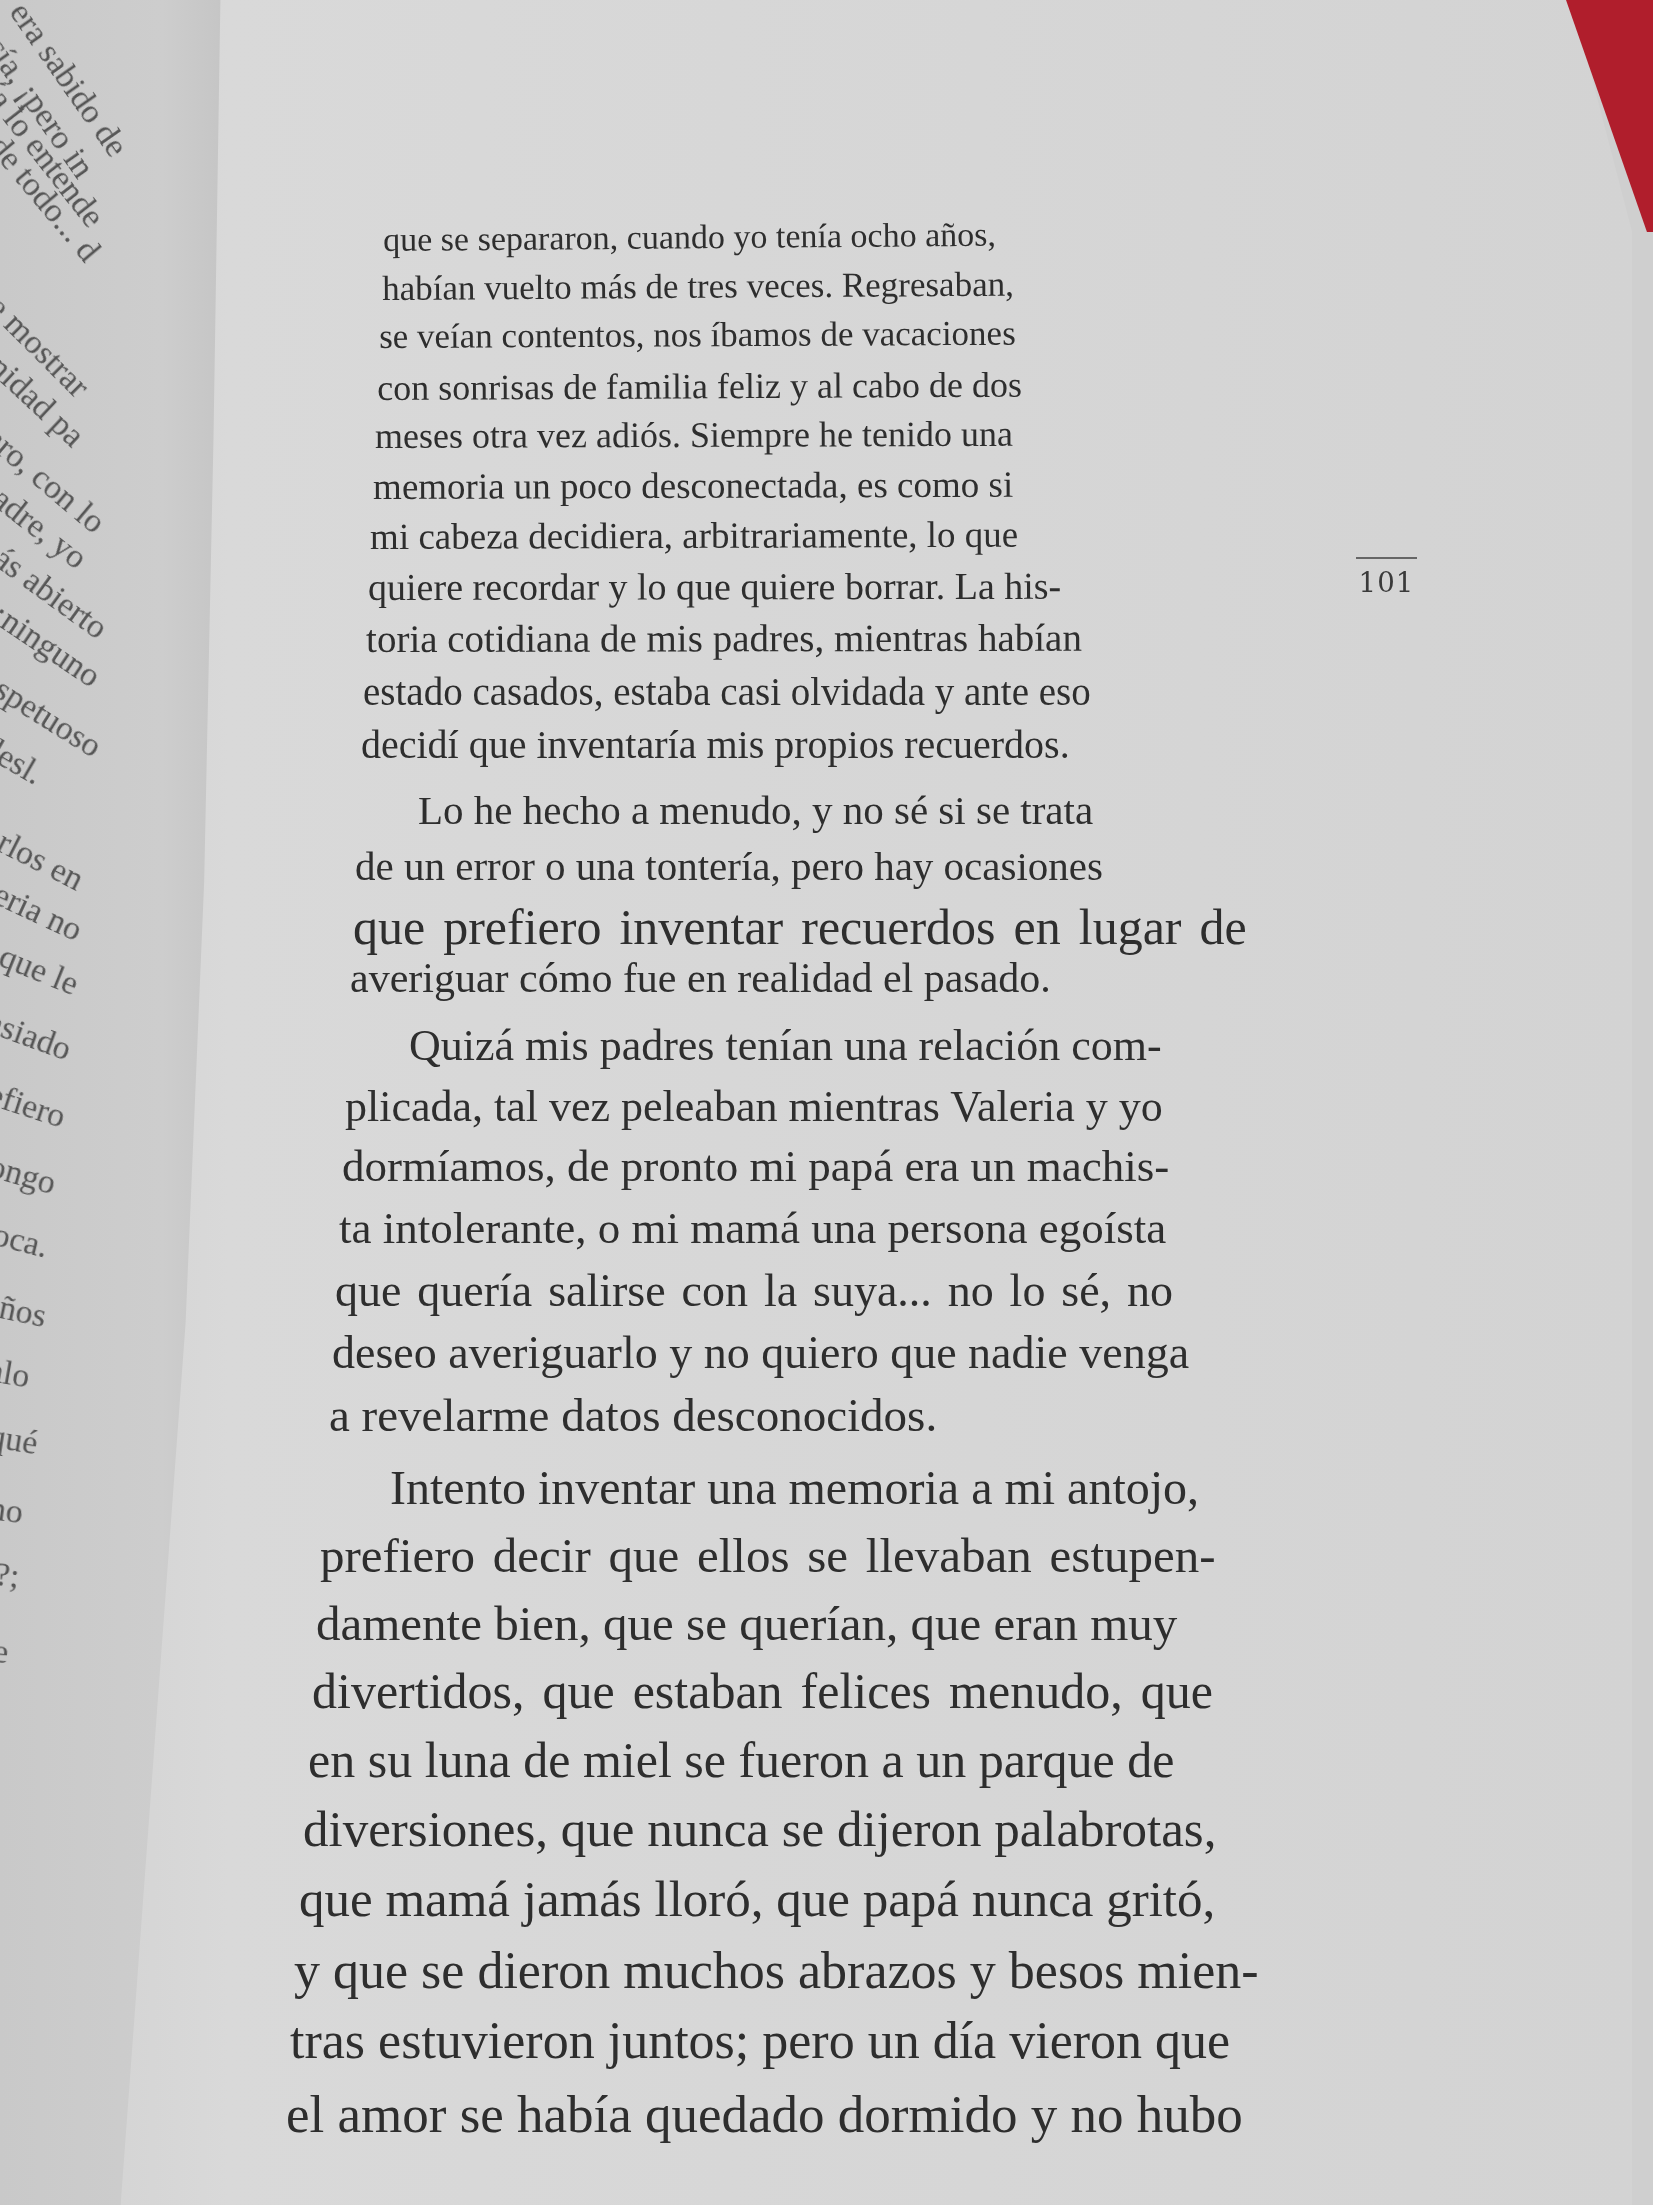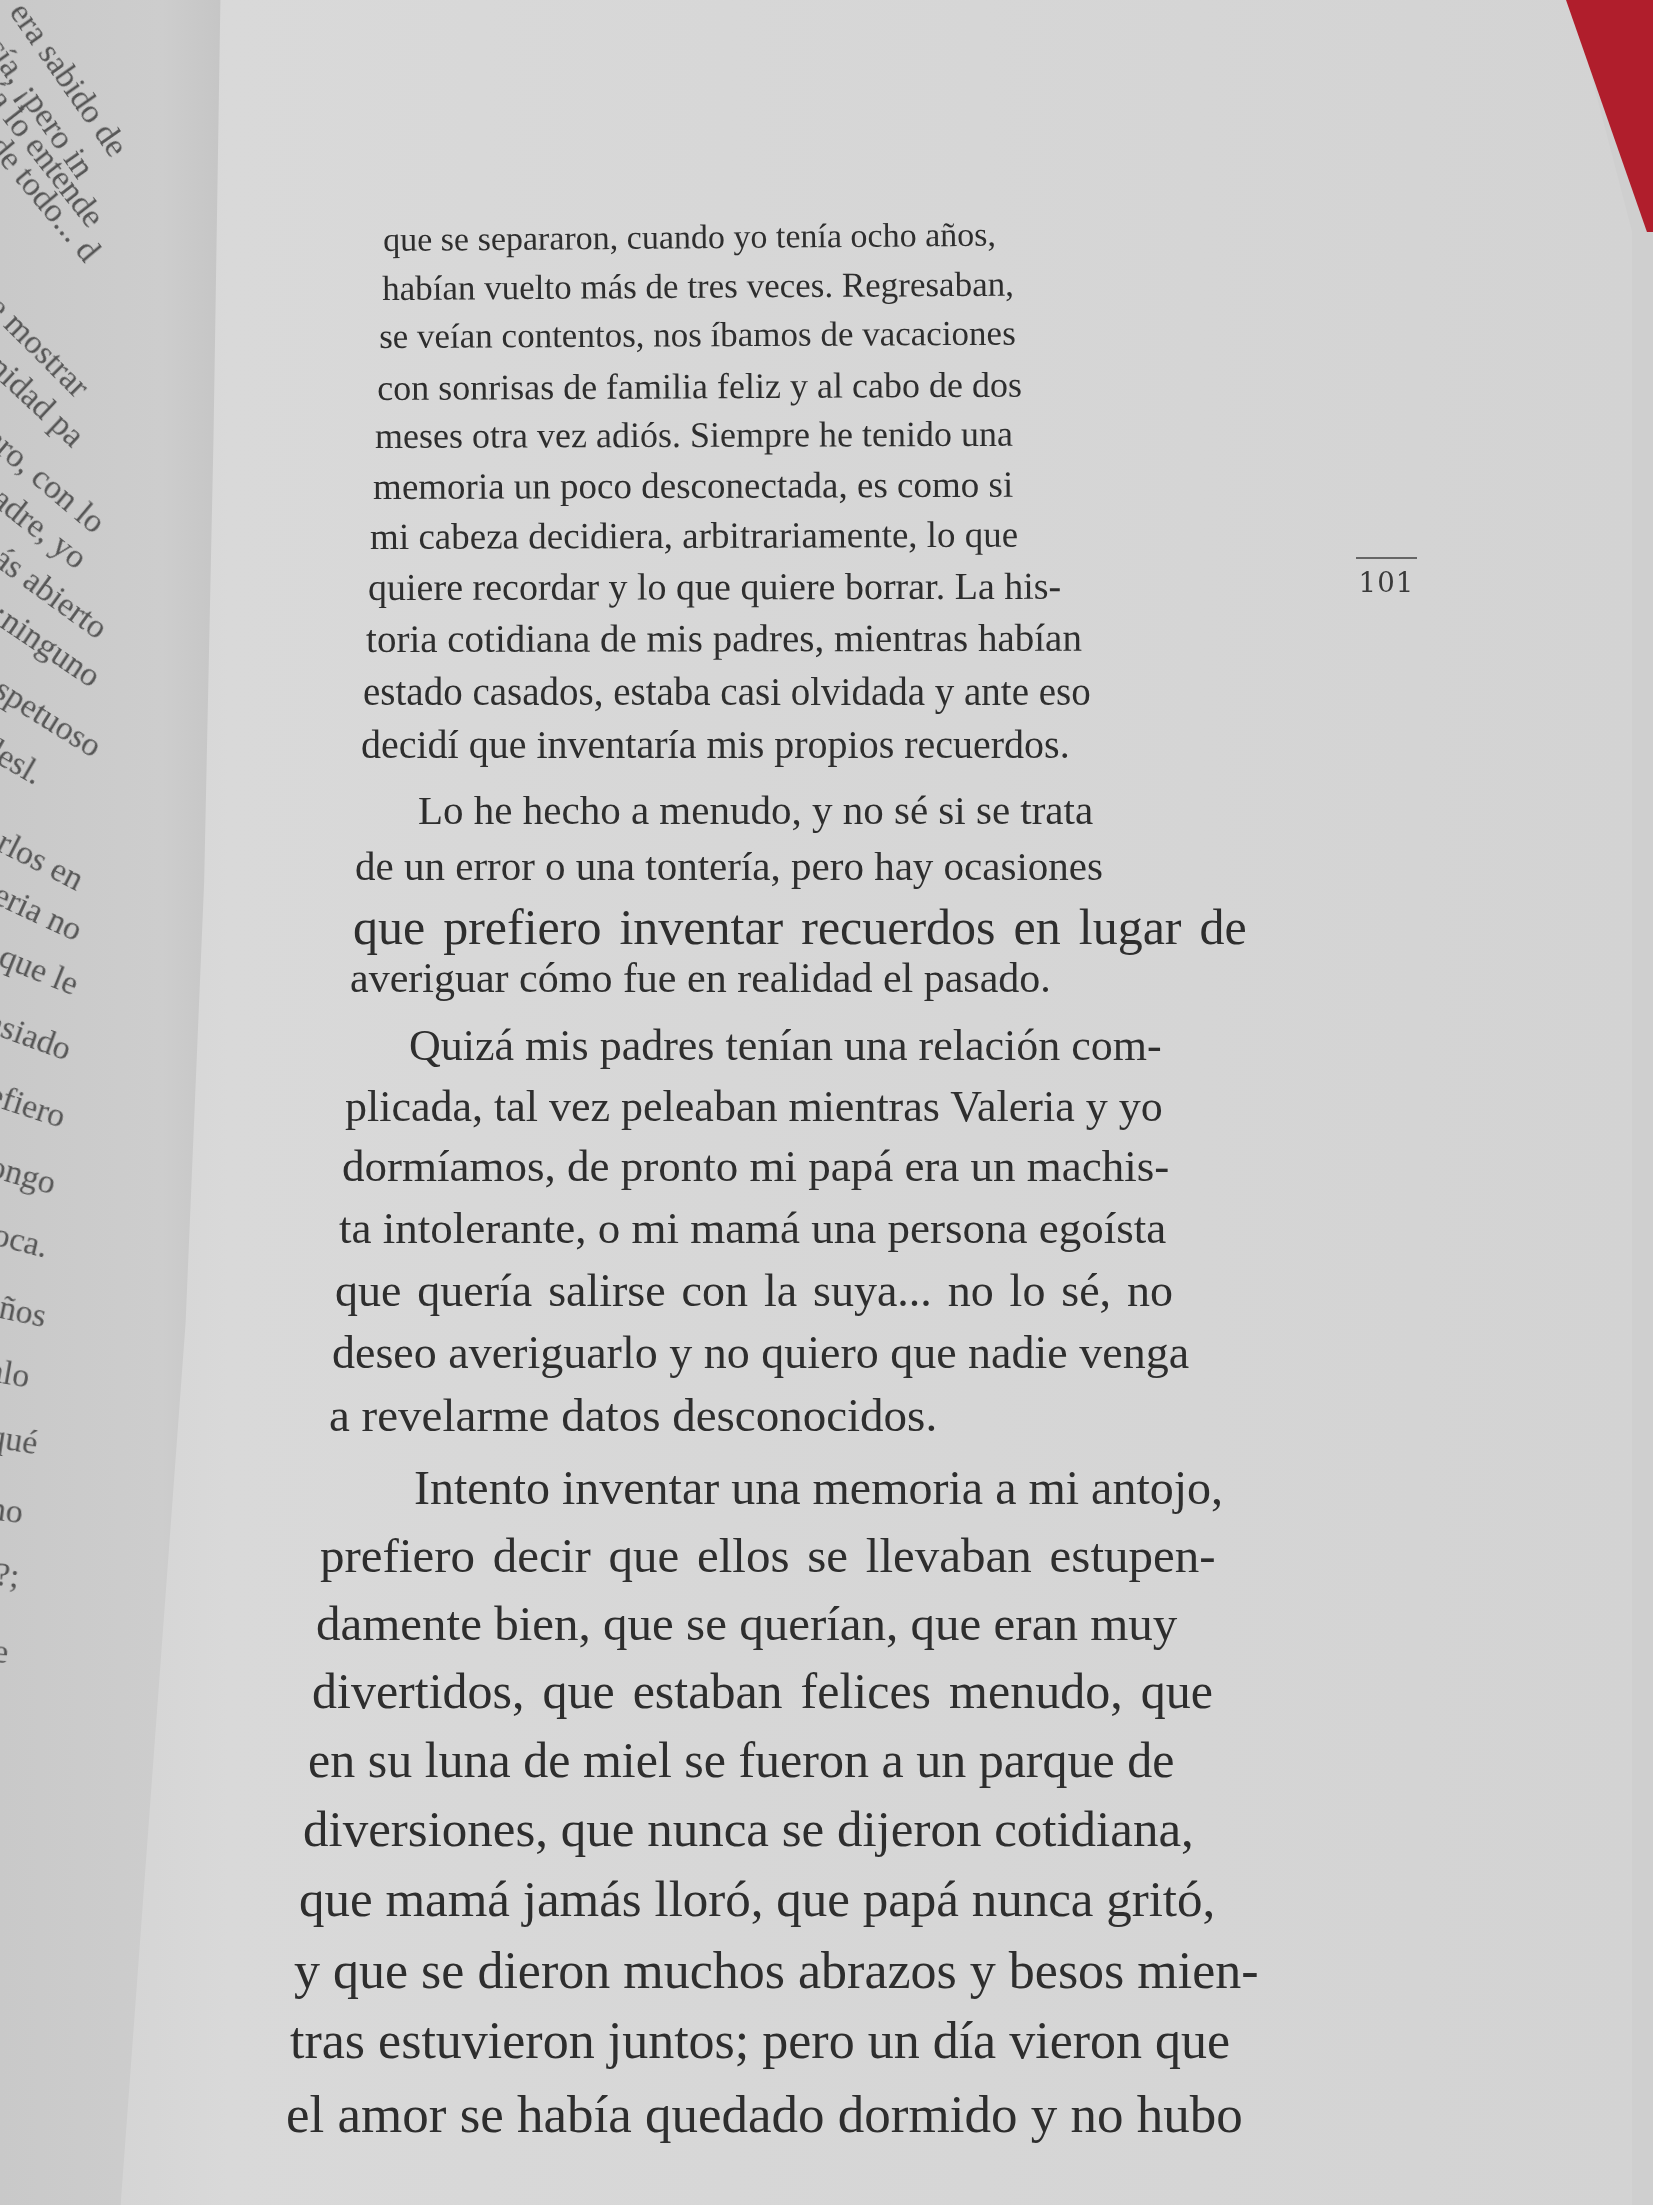--- a/index.html
+++ b/index.html
@@ -156,24 +156,24 @@
   <div class="line" style="left:350px; top:954px; font-size:42px;">averiguar cómo fue en realidad el pasado.</div>
 
   <div class="line" style="left:409px; top:1020px; font-size:44px;">Quizá mis padres tenían una relación com-</div>
   <div class="line" style="left:345px; top:1081px; font-size:44px;">plicada, tal vez peleaban mientras Valeria y yo</div>
   <div class="line" style="left:342px; top:1140px; font-size:45px;">dormíamos, de pronto mi papá era un machis-</div>
   <div class="line" style="left:339px; top:1202px; font-size:45px;">ta intolerante, o mi mamá una persona egoísta</div>
   <div class="line" style="left:335px; top:1264px; font-size:46px; word-spacing:4.4px;">que quería salirse con la suya... no lo sé, no</div>
   <div class="line" style="left:332px; top:1326px; font-size:46px;">deseo averiguarlo y no quiero que nadie venga</div>
   <div class="line" style="left:329px; top:1388px; font-size:47px;">a revelarme datos desconocidos.</div>
 
-  <div class="line" style="left:390px; top:1460px; font-size:48px;margin-left:24px;">Intento inventar una memoria a mi antojo,</div>
+  <div class="line" style="left:390px; top:1460px; font-size:48px;">Intento inventar una memoria a mi antojo,</div>
   <div class="line" style="left:320px; top:1527px; font-size:49px; word-spacing:5.5px;">prefiero decir que ellos se llevaban estupen-</div>
   <div class="line" style="left:316px; top:1595px; font-size:49px;">damente bien, que se querían, que eran muy</div>
   <div class="line" style="left:312px; top:1662px; font-size:50px; word-spacing:5.5px;">divertidos, que estaban felices menudo, que</div>
   <div class="line" style="left:308px; top:1731px; font-size:50px;">en su luna de miel se fueron a un parque de</div>
-  <div class="line" style="left:303px; top:1800px; font-size:51px;">diversiones, que nunca se dijeron cotidiana,</div>
+  <div class="line" style="left:303px; top:1800px; font-size:51px;">diversiones, que nunca se dijeron palabrotas,</div>
   <div class="line" style="left:299px; top:1870px; font-size:51px;">que mamá jamás lloró, que papá nunca gritó,</div>
   <div class="line" style="left:294px; top:1941px; font-size:52px;">y que se dieron muchos abrazos y besos mien-</div>
   <div class="line" style="left:290px; top:2011px; font-size:52px;">tras estuvieron juntos; pero un día vieron que</div>
   <div class="line" style="left:286px; top:2084px; font-size:53px;">el amor se había quedado dormido y no hubo</div>
 </div>
 
 
 </body></html>

